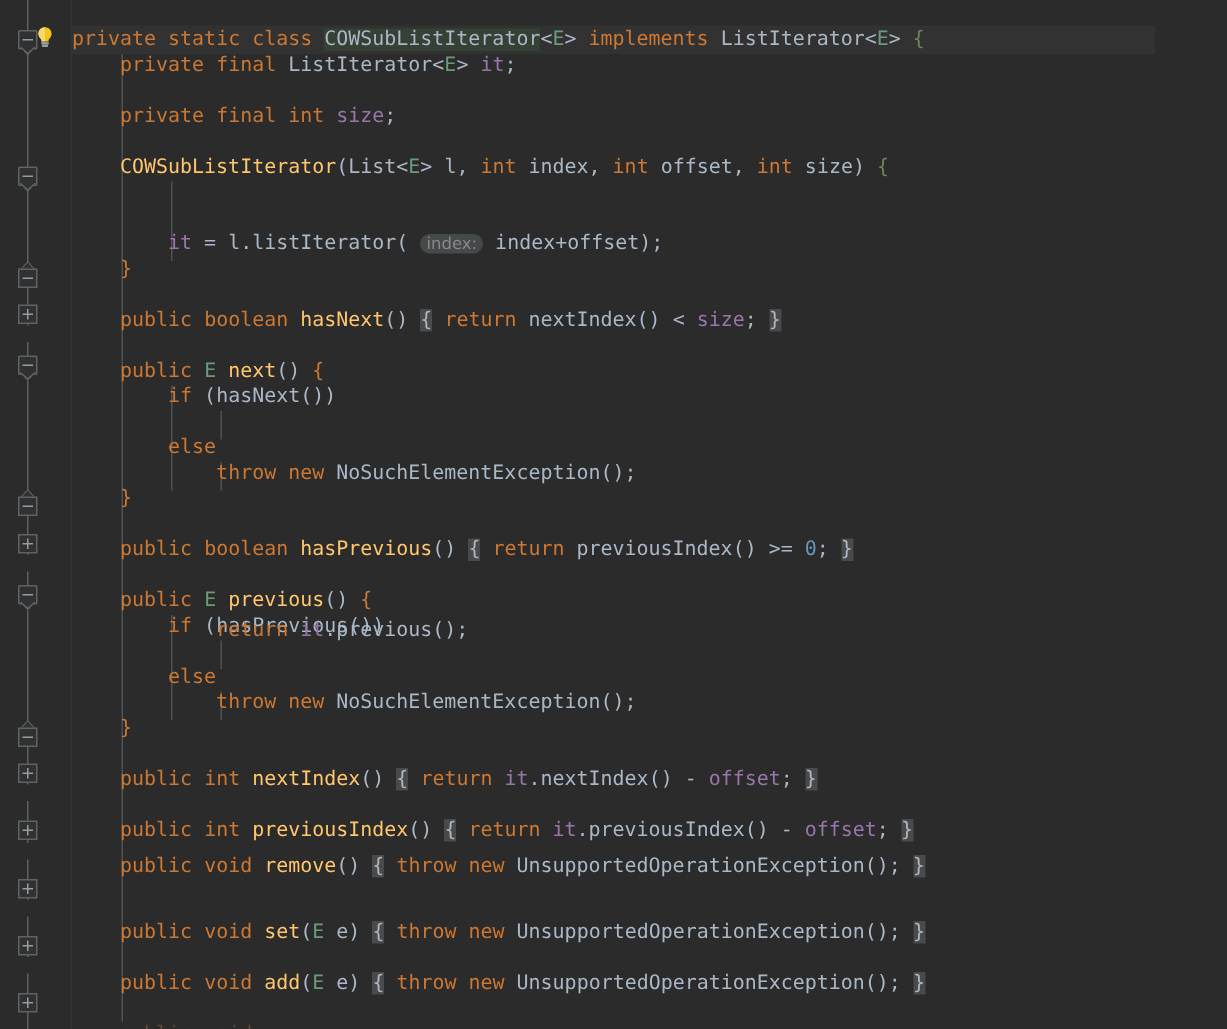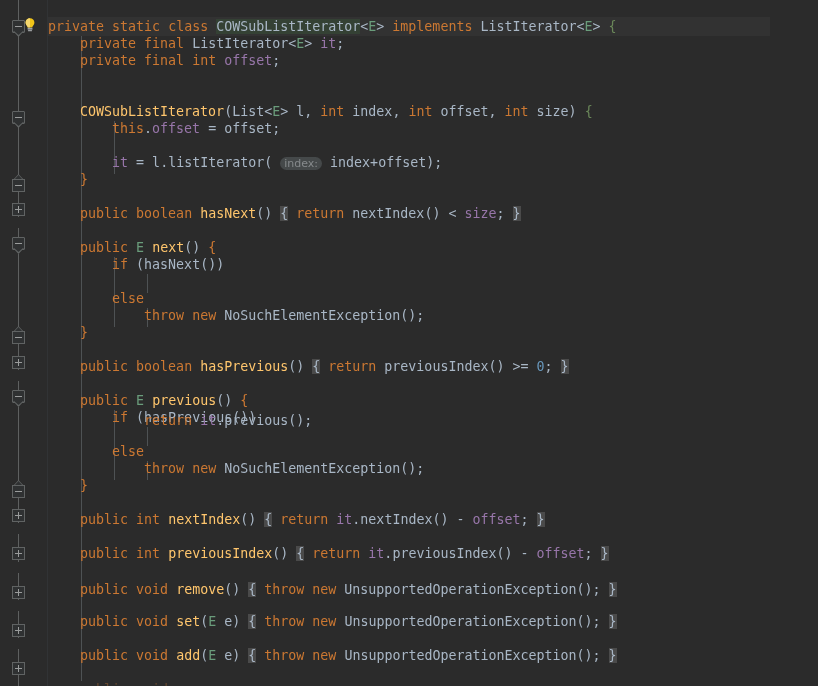--- a/index.html
+++ b/index.html
@@ -178,26 +178,25 @@
     <div class="indent-guide" style="left:99px;  top:274px; height:19px;"></div>
     <div class="indent-guide" style="left:99px;  top:308px; height:19px;"></div>
     <div class="indent-guide" style="left:66px;  top:410px; height:70px;"></div>
     <div class="indent-guide" style="left:99px;  top:427px; height:19px;"></div>
     <div class="indent-guide" style="left:99px;  top:461px; height:19px;"></div>
 
     <div class="code-line" style="top:18px;"><span class="kw">private</span> <span class="kw">static</span> <span class="kw">class</span> <span class="cls hl-ident">COWSubListIterator</span><span class="op">&lt;</span><span class="gen">E</span><span class="op">&gt;</span> <span class="kw">implements</span> <span class="cls">ListIterator</span><span class="op">&lt;</span><span class="gen">E</span><span class="op">&gt;</span> <span class="green-brace">{</span></div>
 
     <div class="code-line" style="top:35px;">    <span class="kw">private</span> <span class="kw">final</span> <span class="cls">ListIterator</span><span class="op">&lt;</span><span class="gen">E</span><span class="op">&gt;</span> <span class="fld">it</span><span class="punc">;</span></div>
 
-    <div class="code-line" style="top:52px;">    <span class="kw">private</span> <span class="kw">final</span> <span class="kw">int</span> <span class="fld">offset</span><span class="punc">;</span></div>
-
+
+    <div class="code-line" style="top:69px;">    <span class="kw">private</span> <span class="kw">final</span> <span class="kw">int</span> <span class="fld">size</span><span class="punc">;</span></div>
 
     <div class="code-line" style="top:103px;">    <span class="mth">COWSubListIterator</span><span class="punc">(</span><span class="cls">List</span><span class="op">&lt;</span><span class="gen">E</span><span class="op">&gt;</span> <span class="typ">l</span><span class="punc">,</span> <span class="kw">int</span> <span class="typ">index</span><span class="punc">,</span> <span class="kw">int</span> <span class="typ">offset</span><span class="punc">,</span> <span class="kw">int</span> <span class="typ">size</span><span class="punc">)</span> <span class="green-brace">{</span></div>
 
-    <div class="code-line" style="top:120px;">        <span class="kw">this</span><span class="punc">.</span><span class="fld">offset</span> <span class="op">=</span> <span class="typ">offset</span><span class="punc">;</span></div>
 
 
     <div class="code-line" style="top:154px;">        <span class="fld">it</span> <span class="op">=</span> <span class="typ">l</span><span class="punc">.</span><span class="cls">listIterator</span><span class="punc">(</span> <span class="inlay">index:</span> <span class="typ">index</span><span class="op">+</span><span class="typ">offset</span><span class="punc">)</span><span class="punc">;</span></div>
 
     <div class="code-line" style="top:171px;">    <span class="kw">}</span></div>
 
     <div class="code-line" style="top:205px;">    <span class="kw">public</span> <span class="kw">boolean</span> <span class="mth">hasNext</span><span class="punc">()</span> <span class="hl-brace2">{</span> <span class="kw">return</span> <span class="cls">nextIndex</span><span class="punc">()</span> <span class="op">&lt;</span> <span class="fld">size</span><span class="punc">;</span> <span class="hl-brace2">}</span></div>
 
     <div class="code-line" style="top:239px;">    <span class="kw">public</span> <span class="gen">E</span> <span class="mth">next</span><span class="punc">()</span> <span class="kw">{</span></div>
 
@@ -221,21 +220,21 @@
     <div class="code-line" style="top:443px;">        <span class="kw">else</span></div>
 
     <div class="code-line" style="top:460px;">            <span class="kw">throw</span> <span class="kw">new</span> <span class="cls">NoSuchElementException</span><span class="punc">();</span></div>
 
     <div class="code-line" style="top:477px;">    <span class="kw">}</span></div>
 
     <div class="code-line" style="top:511px;">    <span class="kw">public</span> <span class="kw">int</span> <span class="mth">nextIndex</span><span class="punc">()</span> <span class="hl-brace2">{</span> <span class="kw">return</span> <span class="fld">it</span><span class="punc">.</span><span class="cls">nextIndex</span><span class="punc">()</span> <span class="op">-</span> <span class="fld">offset</span><span class="punc">;</span> <span class="hl-brace2">}</span></div>
 
     <div class="code-line" style="top:545px;">    <span class="kw">public</span> <span class="kw">int</span> <span class="mth">previousIndex</span><span class="punc">()</span> <span class="hl-brace2">{</span> <span class="kw">return</span> <span class="fld">it</span><span class="punc">.</span><span class="cls">previousIndex</span><span class="punc">()</span> <span class="op">-</span> <span class="fld">offset</span><span class="punc">;</span> <span class="hl-brace2">}</span></div>
 
-    <div class="code-line" style="top:581px;">    <span class="kw">public</span> <span class="kw">void</span> <span class="mth">remove</span><span class="punc">()</span> <span class="hl-brace2">{</span> <span class="kw">throw</span> <span class="kw">new</span> <span class="cls">UnsupportedOperationException</span><span class="punc">();</span> <span class="hl-brace2">}</span></div>
+    <div class="code-line" style="top:569px;">    <span class="kw">public</span> <span class="kw">void</span> <span class="mth">remove</span><span class="punc">()</span> <span class="hl-brace2">{</span> <span class="kw">throw</span> <span class="kw">new</span> <span class="cls">UnsupportedOperationException</span><span class="punc">();</span> <span class="hl-brace2">}</span></div>
 
     <div class="code-line" style="top:613px;">    <span class="kw">public</span> <span class="kw">void</span> <span class="mth">set</span><span class="punc">(</span><span class="gen">E</span> <span class="typ">e</span><span class="punc">)</span> <span class="hl-brace2">{</span> <span class="kw">throw</span> <span class="kw">new</span> <span class="cls">UnsupportedOperationException</span><span class="punc">();</span> <span class="hl-brace2">}</span></div>
 
     <div class="code-line" style="top:647px;">    <span class="kw">public</span> <span class="kw">void</span> <span class="mth">add</span><span class="punc">(</span><span class="gen">E</span> <span class="typ">e</span><span class="punc">)</span> <span class="hl-brace2">{</span> <span class="kw">throw</span> <span class="kw">new</span> <span class="cls">UnsupportedOperationException</span><span class="punc">();</span> <span class="hl-brace2">}</span></div>
 
     <div class="code-line fade" style="top:681px;">    <span class="kw">public</span> <span class="kw">void</span></div>
   </div>
 
   <div id="fold-gutter">
 

